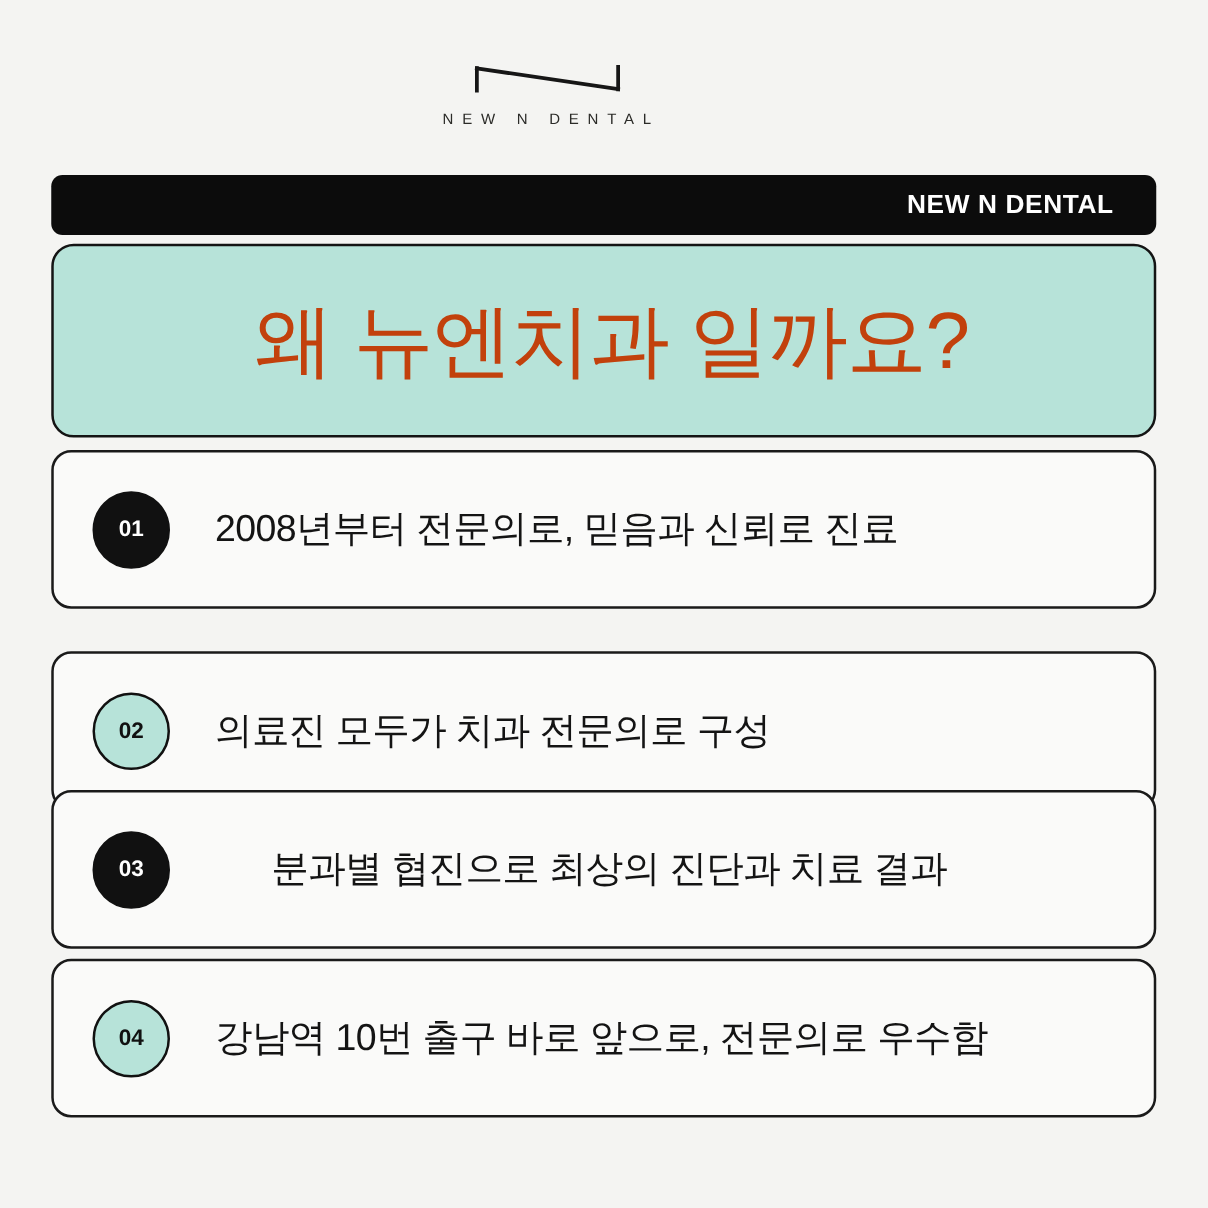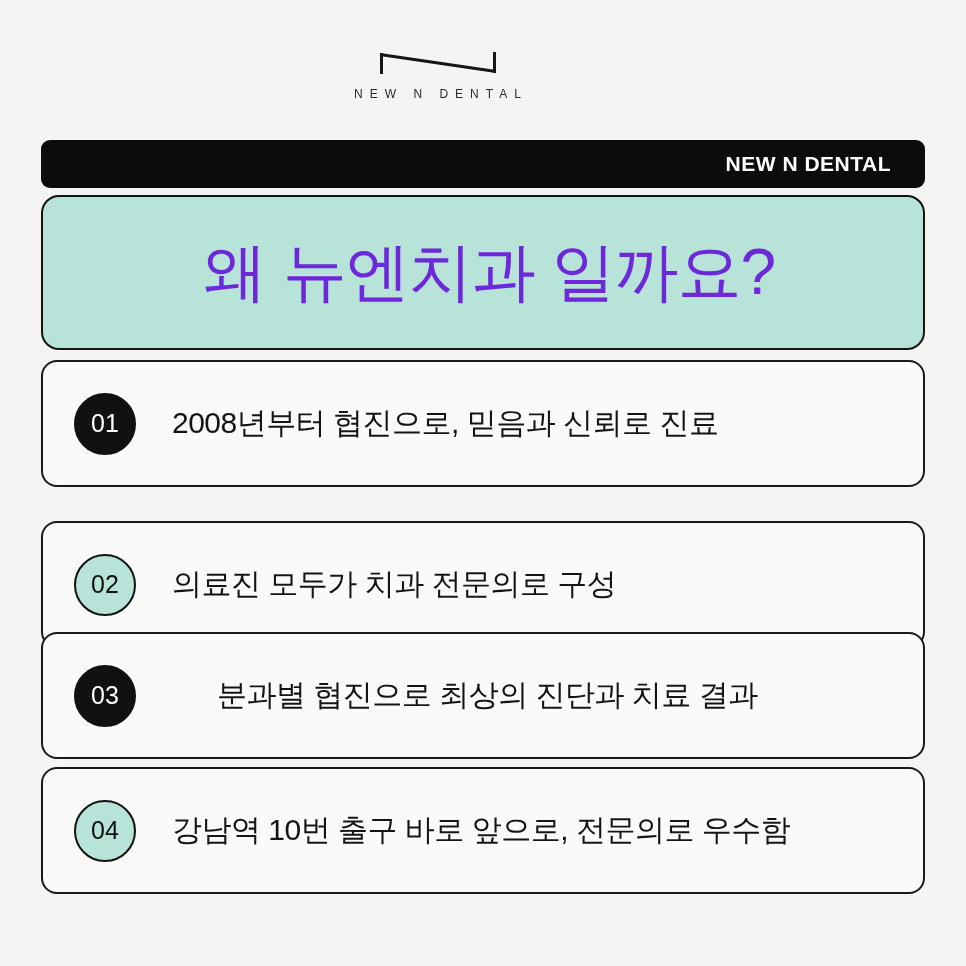--- a/index.html
+++ b/index.html
@@ -76,21 +76,21 @@
     background: #b7e3d9;
     border: 2px solid #141414;
     border-radius: 18px;
     display: flex;
     align-items: center;
     justify-content: center;
   }
   .title-text {
     font-size: 64px;
     font-weight: 500;
-    color: #6d28d9;
+    color: #c2410c;
     letter-spacing: -1px;
     white-space: nowrap;
     margin-left: 12px;
   }
 
   
   .item-card {
     position: absolute;
     left: 41px;
     width: 884px;
@@ -109,22 +109,22 @@
   .item-card.pos-4 { top: 767px; }
 
   .num-badge {
     width: 62px;
     height: 62px;
     box-sizing: border-box;
     border-radius: 50%;
     display: flex;
     align-items: center;
     justify-content: center;
-    font-size: 25px;
-    font-weight: 400;
+    font-size: 18px;
+    font-weight: 700;
     flex: 0 0 auto;
   }
   .num-badge.dark {
     background: #111111;
     color: #ffffff;
     border: 2px solid #111111;
   }
   .num-badge.mint {
     background: #b7e3d9;
     color: #111111;
@@ -158,21 +158,21 @@
   <div class="topbar">
     <span class="topbar-label">NEW N DENTAL</span>
   </div>
 
   <div class="title-box">
     <span class="title-text">왜 뉴엔치과 일까요?</span>
   </div>
 
   <div class="item-card pos-1">
     <span class="num-badge dark">01</span>
-    <span class="item-text">2008년부터 협진으로, 믿음과 신뢰로 진료</span>
+    <span class="item-text">2008년부터 전문의로, 믿음과 신뢰로 진료</span>
   </div>
 
   <div class="item-card pos-2">
     <span class="num-badge mint">02</span>
     <span class="item-text">의료진 모두가 치과 전문의로 구성</span>
   </div>
 
   <div class="item-card pos-3">
     <span class="num-badge dark">03</span>
     <span class="item-text">분과별 협진으로 최상의 진단과 치료 결과</span>

